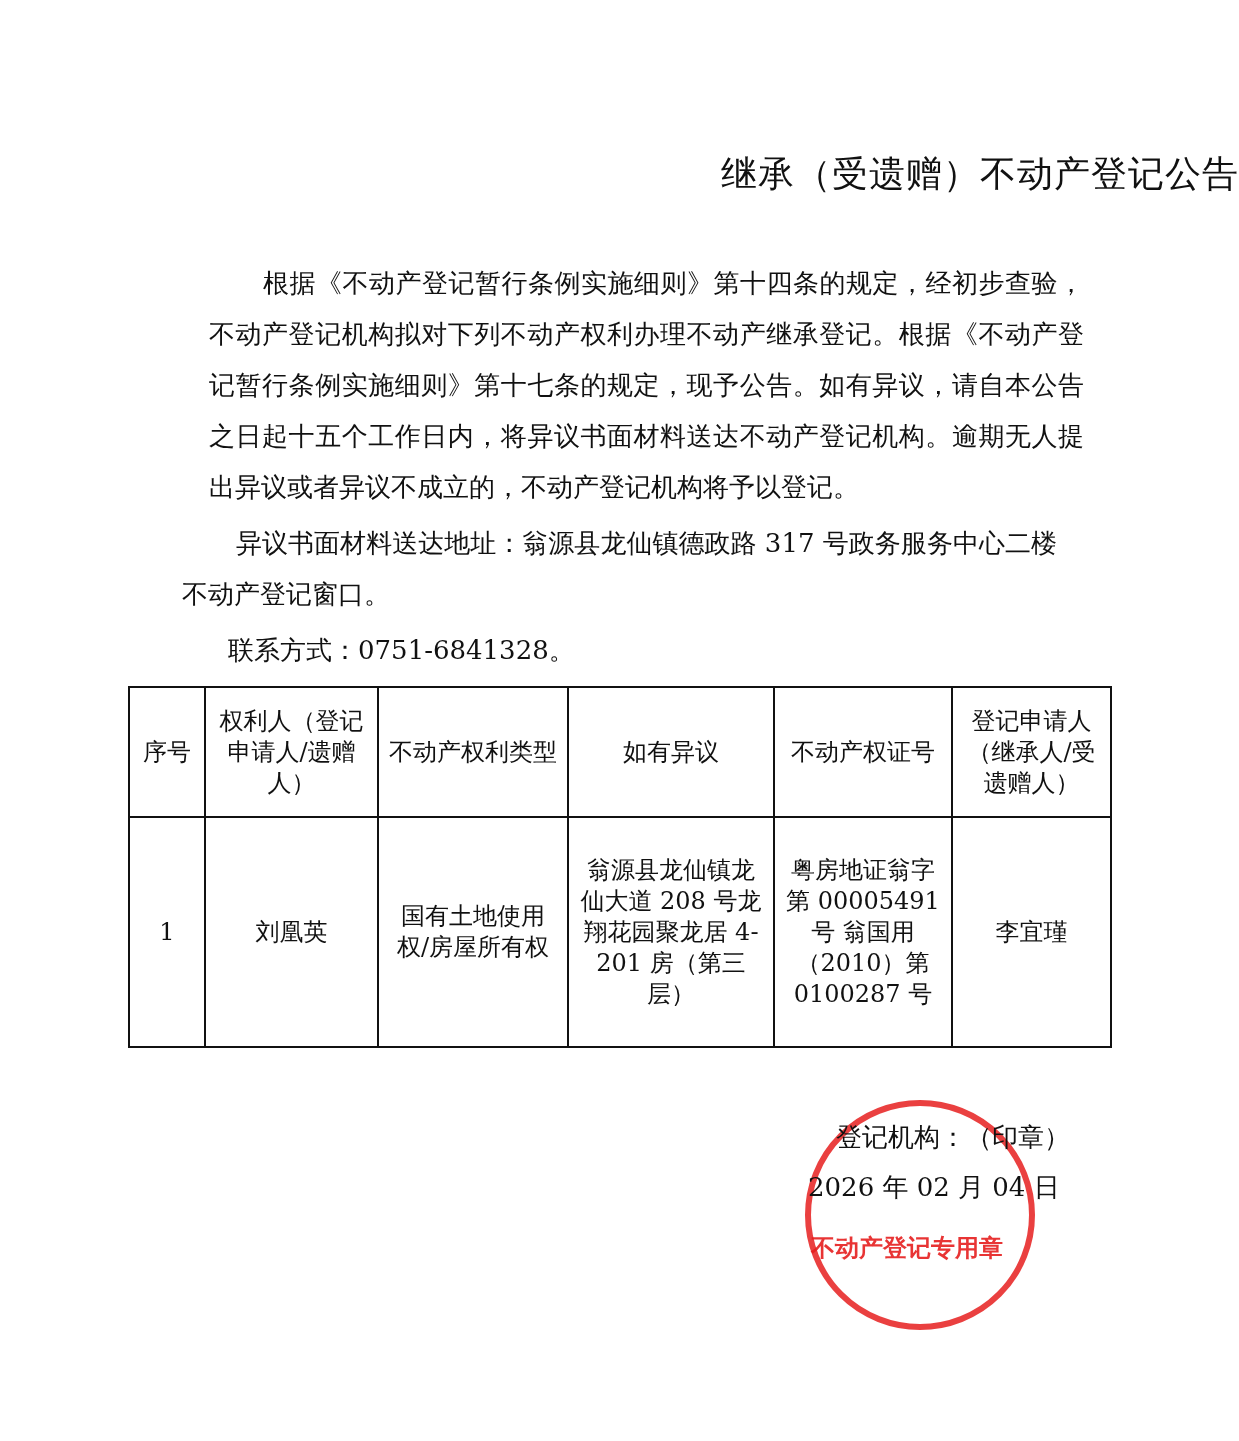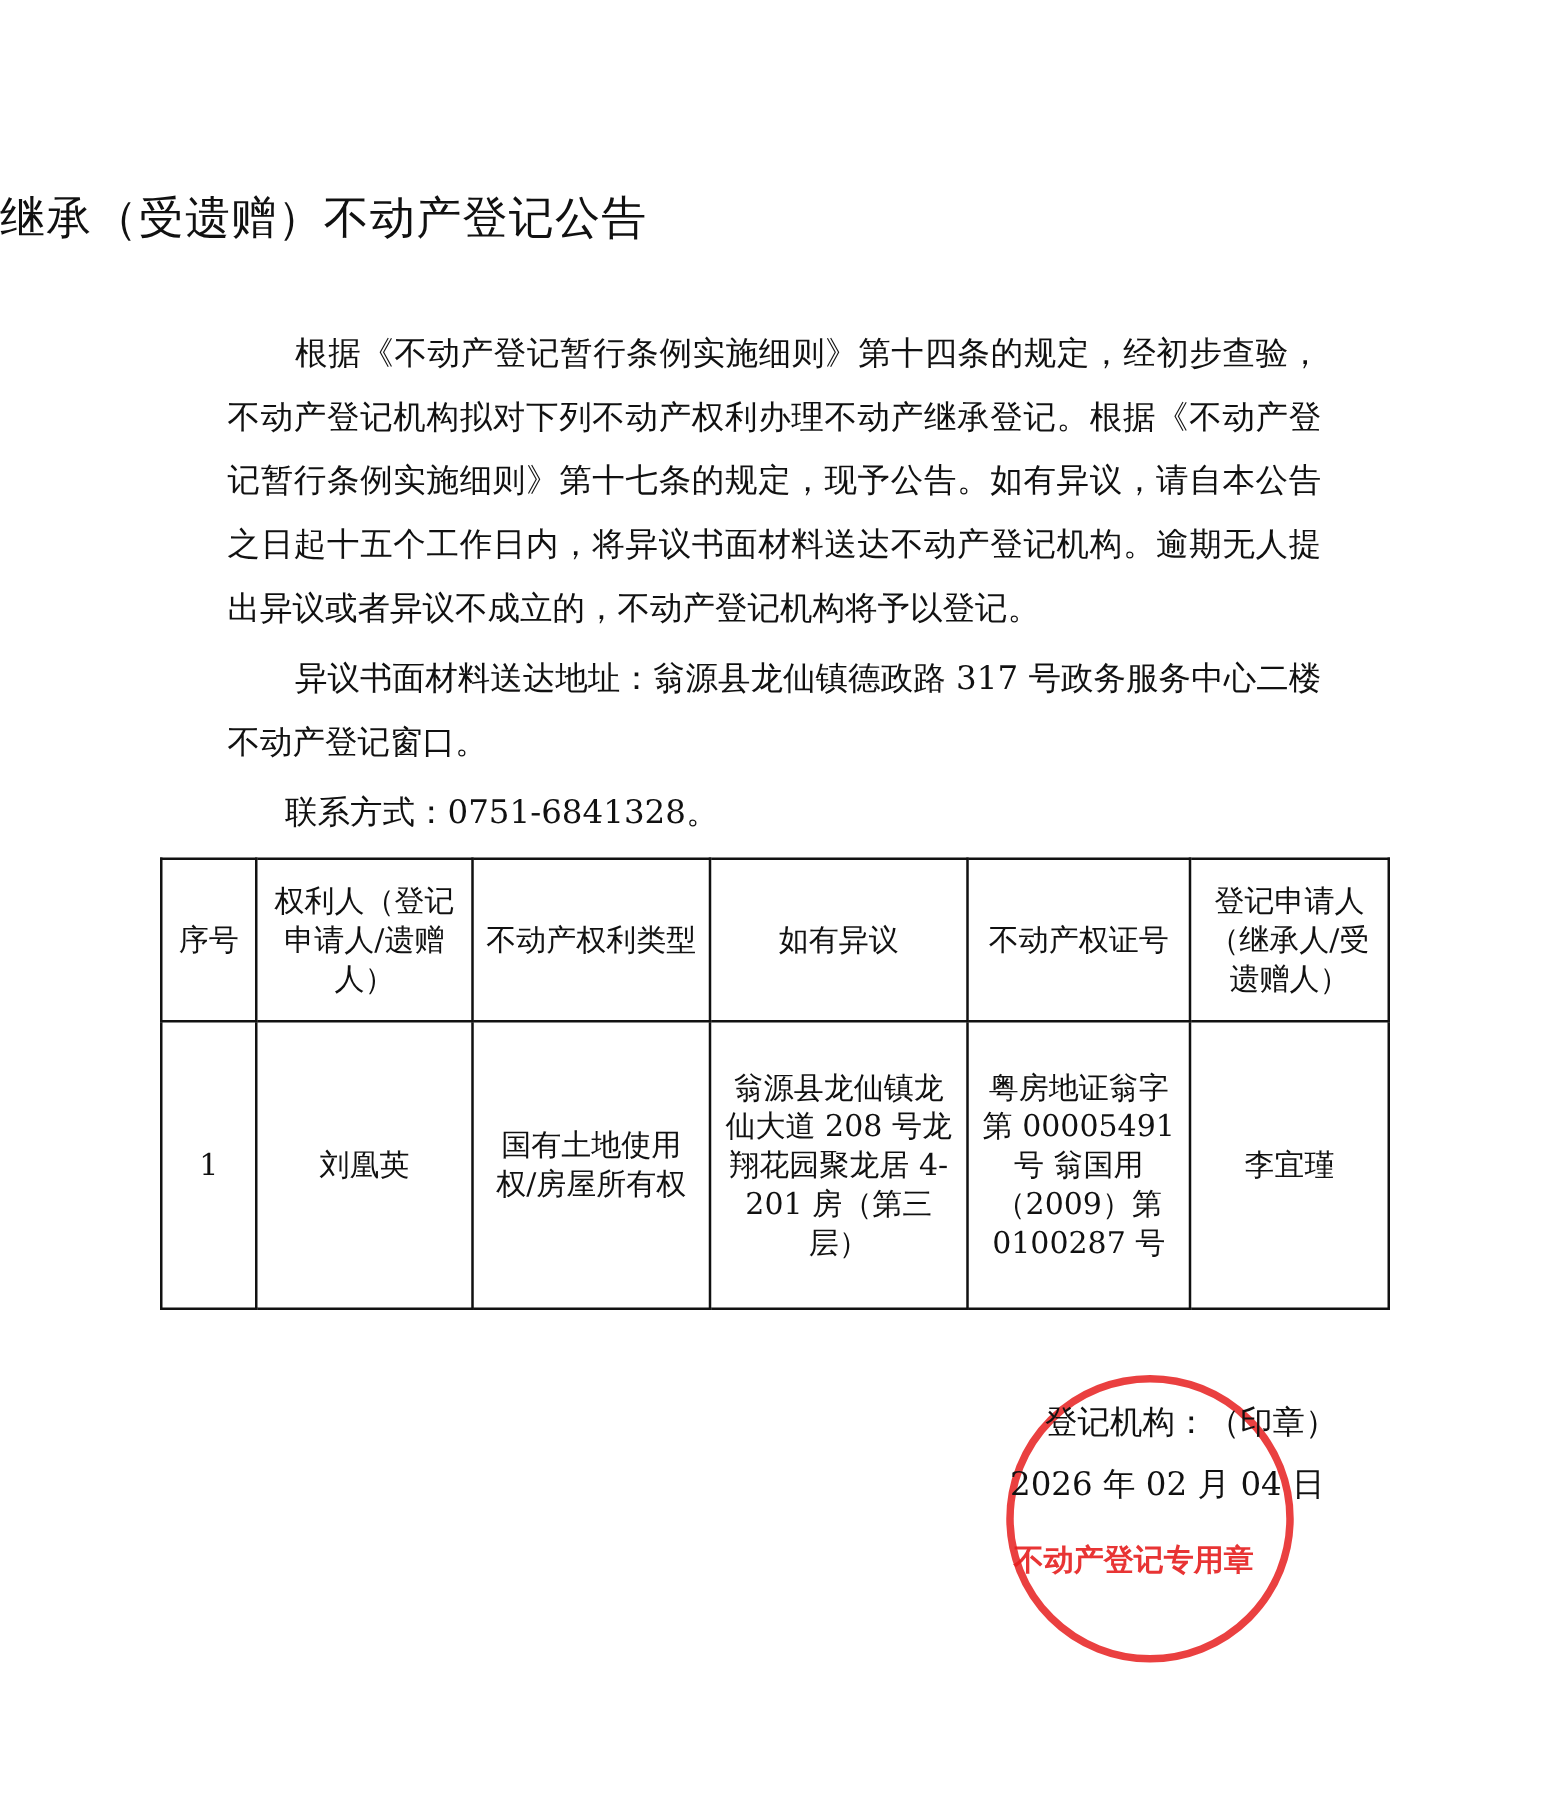--- a/index.html
+++ b/index.html
@@ -1,19 +1,19 @@
 <!DOCTYPE html>
 <html><head>
 <meta charset="utf-8">
 <style>
   html, body { margin:0; padding:0; background:#fff; }
   body { width:1239px; height:1441px; position:relative; font-family:"DejaVu Serif","Liberation Serif",serif; color:#111; overflow:hidden; }
-  .title { position:absolute; top:150px; left:0; width:1239px; text-align:left; font-size:36px; letter-spacing:1px; font-family:"DejaVu Sans","Liberation Sans",sans-serif; }
+  .title { position:absolute; top:150px; left:0; width:1239px; text-align:right; font-size:36px; letter-spacing:1px; font-family:"DejaVu Sans","Liberation Sans",sans-serif; }
   .para { position:absolute; left:182px; width:875px; font-size:26px; line-height:51px; text-align:justify; }
-  .p1 { top:258px; text-indent:54px; }
+  .p1 { top:258px; text-indent:54px;margin-left:27px; }
   .p2 { top:518px; text-indent:54px; }
   .p3 { top:625px; left:228px; }
   table { position:absolute; top:686px; left:128px; width:984px; border-collapse:collapse; font-size:24px; }
   td, th { border:2px solid #111; text-align:center; vertical-align:middle; font-weight:normal; line-height:31px; padding:4px 8px; }
   th { height:120px; }
   td { height:220px; }
   .sign { position:absolute; font-size:26px; }
   .stamp { position:absolute; left:805px; top:1100px; width:230px; height:230px; border:6px solid rgba(230,30,30,0.85); border-radius:50%; box-sizing:border-box; }
   .stamp-text { position:absolute; left:0; right:0; bottom:60px; text-align:left; color:rgba(230,30,30,0.9); font-size:24px; font-weight:bold; }
 </style>
@@ -33,21 +33,21 @@
     <th style="width:172px">不动产权利类型</th>
     <th style="width:188px">如有异议</th>
     <th style="width:160px">不动产权证号</th>
     <th>登记申请人（继承人/受遗赠人）</th>
   </tr>
   <tr>
     <td>1</td>
     <td>刘凰英</td>
     <td>国有土地使用权/房屋所有权</td>
     <td>翁源县龙仙镇龙仙大道 208 号龙翔花园聚龙居 4-201 房（第三层）</td>
-    <td>粤房地证翁字第 00005491 号 翁国用（2009）第 0100287 号</td>
+    <td>粤房地证翁字第 00005491 号 翁国用（2010）第 0100287 号</td>
     <td>李宜瑾</td>
   </tr>
 </tbody>
   </table>
 
 <div class="stamp">
   <div class="stamp-text">不动产登记专用章</div>
 </div>
 <div class="sign" style="left:836px;top:1120px">登记机构：（印章）</div>
 <div class="sign" style="left:808px;top:1170px">2026 年 02 月 04 日</div>

